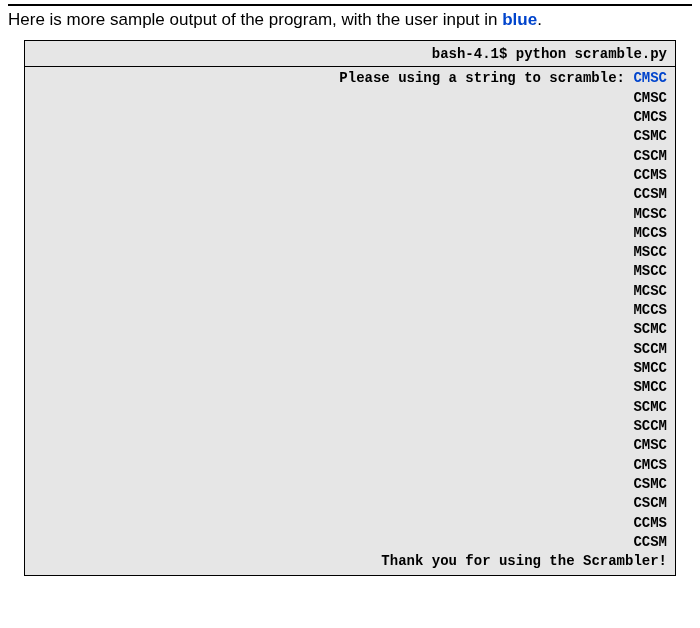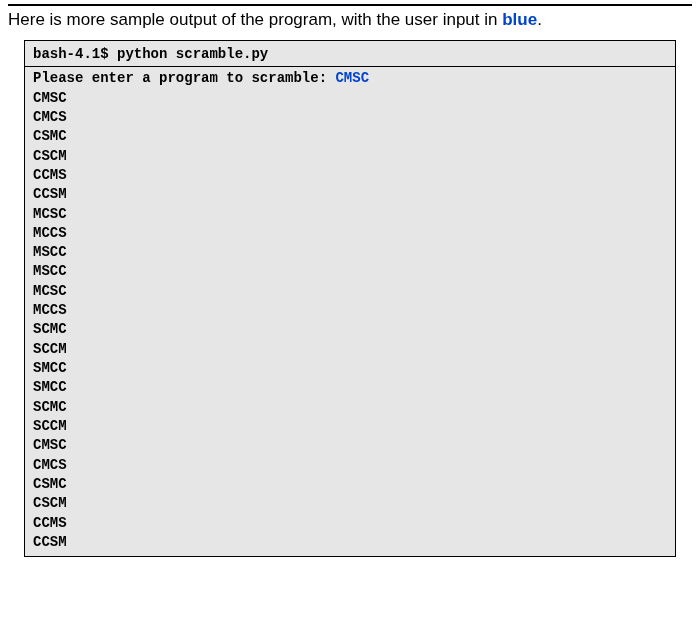--- a/index.html
+++ b/index.html
@@ -31,20 +31,21 @@
     .terminal-box {
       margin: 0 24px 0 24px;
       border: 1.5px solid #000;
       background: #e6e6e6;
       padding: 4px 8px 4px 8px;
       font-family: "Courier New", Courier, monospace;
       font-size: 14px;
       font-weight: bold;
       line-height: 1.38;
       color: #000;
+      text-align: right;
     }
     .terminal-box .divider {
       border-top: 1.5px solid #000;
       margin: 2px -8px 2px -8px;
     }
     .term-line {
       white-space: pre;
     }
     .blue-input {
       color: #0044cc;
@@ -55,21 +56,21 @@
 
 <div class="header-rule"></div>
 
 <p class="intro-text">
   <span>Here is more sample output of the program, with the user input in </span><span class="user-input-label">blue</span><span>.</span>
 </p>
 
 <div class="terminal-box">
   <div class="term-line">bash-4.1$ python scramble.py</div>
   <div class="divider"></div>
-  <div class="term-line"><span>Please enter a program to scramble: </span><span class="blue-input">CMSC</span></div>
+  <div class="term-line"><span>Please using a string to scramble: </span><span class="blue-input">CMSC</span></div>
   <div class="term-line">CMSC</div>
   <div class="term-line">CMCS</div>
   <div class="term-line">CSMC</div>
   <div class="term-line">CSCM</div>
   <div class="term-line">CCMS</div>
   <div class="term-line">CCSM</div>
   <div class="term-line">MCSC</div>
   <div class="term-line">MCCS</div>
   <div class="term-line">MSCC</div>
   <div class="term-line">MSCC</div>
@@ -80,13 +81,14 @@
   <div class="term-line">SMCC</div>
   <div class="term-line">SMCC</div>
   <div class="term-line">SCMC</div>
   <div class="term-line">SCCM</div>
   <div class="term-line">CMSC</div>
   <div class="term-line">CMCS</div>
   <div class="term-line">CSMC</div>
   <div class="term-line">CSCM</div>
   <div class="term-line">CCMS</div>
   <div class="term-line">CCSM</div>
+  <div class="term-line">Thank you for using the Scrambler!</div>
 </div>
 
 </body></html>

